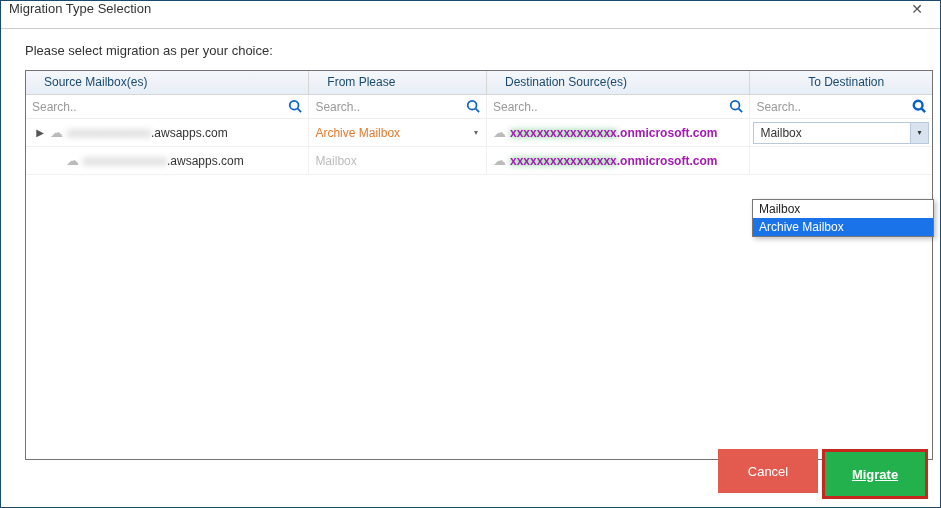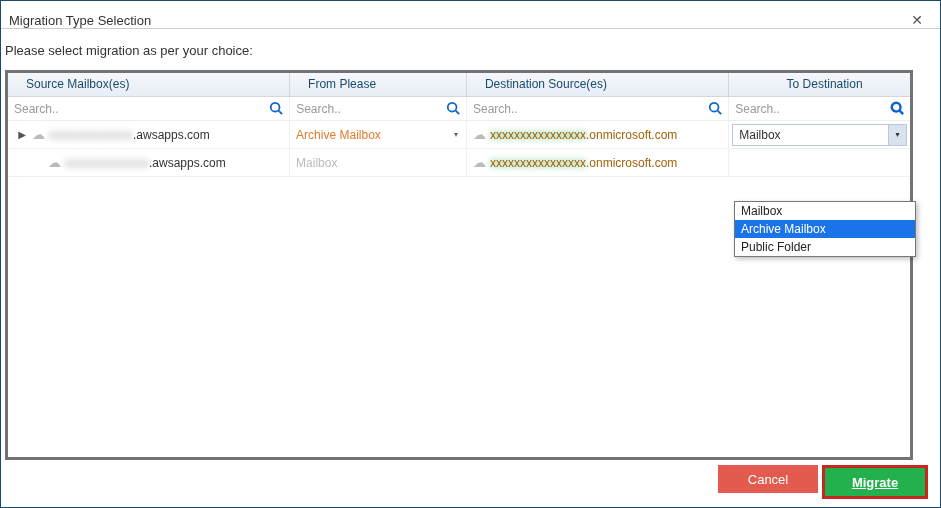--- a/index.html
+++ b/index.html
@@ -9,45 +9,45 @@
     background: #fff;
     width: 941px;
     height: 508px;
     border: 1px solid #1a4a6e;
     position: relative;
     color: #333;
   }
   .titlebar {
     height: 28px;
     display: flex;
-    align-items: flex-end;
+    align-items: flex-start;
     padding: 0 8px;
     border-bottom: 1px solid #ccc;
     background: #fff;
     color: #333;
     font-size: 13px;
   }
   .titlebar .title { flex: 1; }
   .titlebar .close {
     width: 30px;
     text-align: center;
     font-size: 14px;
     color: #555;
     cursor: pointer;
   }
   .content {
-    padding: 10px 4px;
+    padding: 10px 24px;
   }
   .prompt {
     font-size: 13px;
     color: #333;
     margin: 4px 0 12px 0;
   }
   .grid {
-    border: 3px solid #737373;
+    border: 1px solid #737373;
     width: 908px;
     height: 390px;
     background: #fff;
     position: relative;
   }
   .header-row, .search-row, .data-row {
     display: flex;
     width: 100%;
   }
   .col { overflow: hidden; }
@@ -123,21 +123,21 @@
     font-size: 13px;
     margin-right: 4px;
   }
   .blur {
     color: transparent;
     text-shadow: 0 0 6px #999;
     user-select: none;
   }
   .src-orange { color: #e07a2e; }
   .src-gray { color: #bbb; }
-  .dest-green { color: #a16207; }
+  .dest-green { color: #a21caf; font-weight: bold; }
   .dropcell {
     position: relative;
     border: 1px solid #b9c8da;
     height: 22px;
     width: 176px;
     display: flex;
     align-items: center;
     padding: 0 18px 0 6px;
     background: #fff;
   }
@@ -181,21 +181,21 @@
     color: #fff;
   }
   .footer {
     position: absolute;
     bottom: 8px;
     right: 12px;
     display: flex;
     gap: 0;
   }
   .btn {
-    height: 28px;
+    height: 44px;
     width: 100px;
     display: flex;
     align-items: center;
     justify-content: center;
     font-size: 13px;
     color: #fff;
     cursor: pointer;
     border: none;
   }
   .btn-cancel {
@@ -302,21 +302,20 @@
         <span class="cloud">☁</span>
         <span class="blur dest-green" style="text-shadow:0 0 6px #2fa64e">xxxxxxxxxxxxxxxx</span>
         <span class="dest-green">.onmicrosoft.com</span>
       </div>
       <div class="col col4"></div>
     </div>
 
     <div class="dropdown-panel">
       <div class="opt">Mailbox</div>
       <div class="opt sel">Archive Mailbox</div>
-      <div class="opt">Public Folder</div>
     </div>
 
   </div>
 </div>
 
 <div class="footer">
   <button class="btn btn-cancel">Cancel</button>
   <div class="btn-migrate-wrap">
     <button class="btn btn-migrate">Migrate</button>
   </div>

